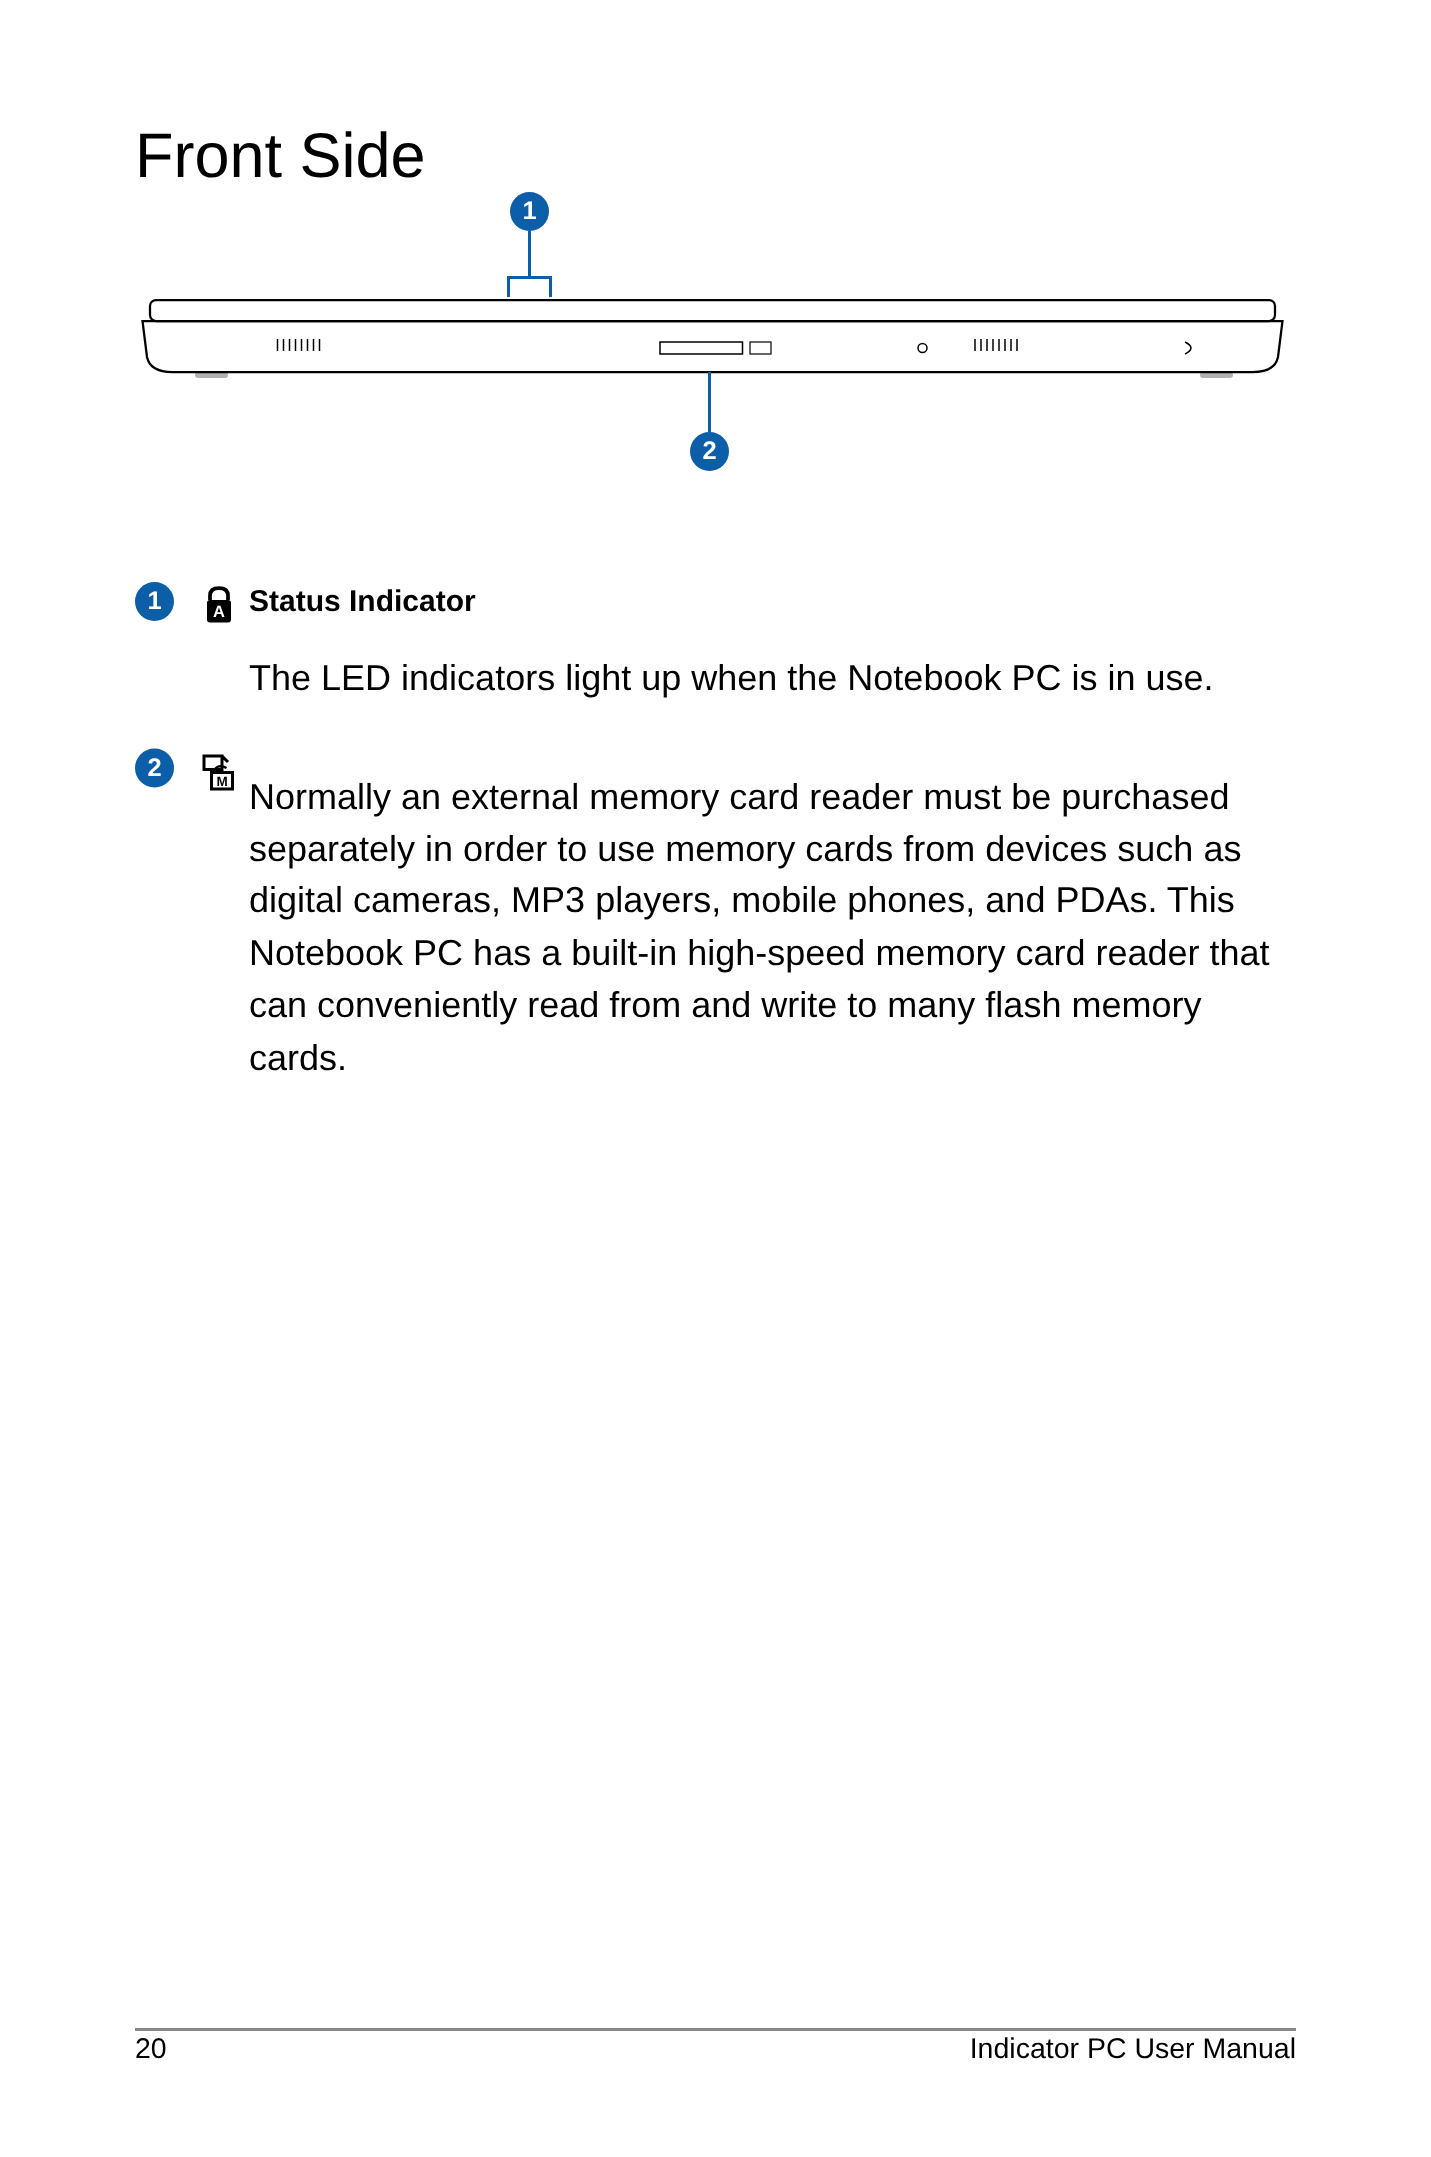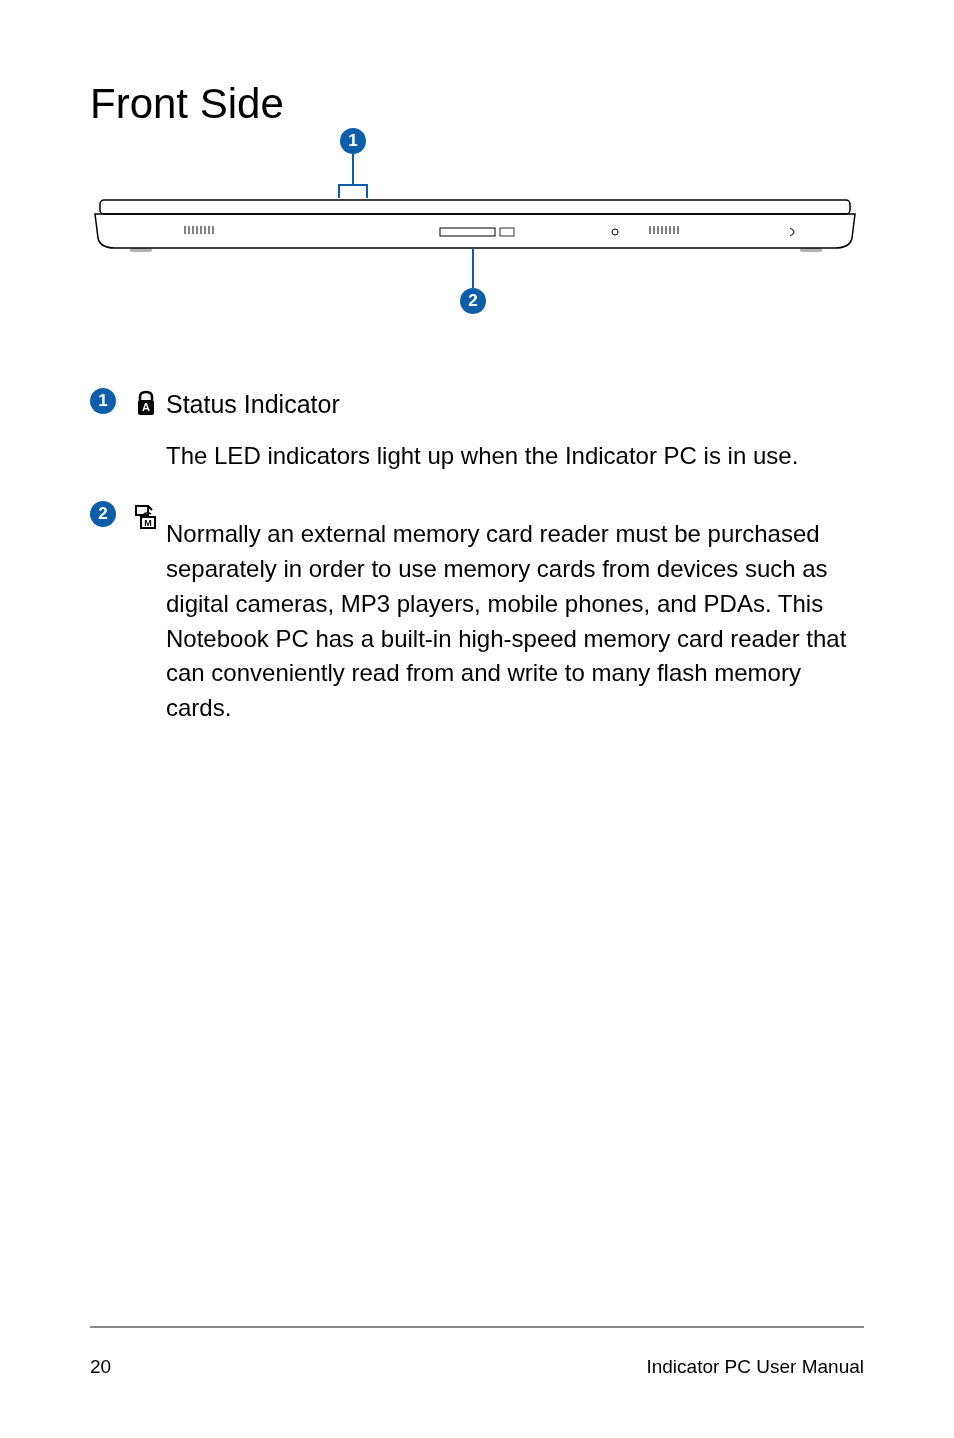--- a/index.html
+++ b/index.html
@@ -102,42 +102,42 @@
       flex-shrink: 0;
       display: flex;
       align-items: center;
       justify-content: center;
       padding-top: 2px;
     }
     .item-content {
       flex: 1;
     }
     .item-title {
-      font-size: 25px;
-      font-weight: 400;
+      font-size: 20px;
+      font-weight: 700;
       line-height: 1.3;
     }
     .item-desc {
       font-size: 24px;
       line-height: 1.45;
       margin-top: 16px;
     }
     .desc-indent {
       padding-left: 76px;
       font-size: 24px;
       line-height: 1.45;
       margin-bottom: 28px;
     }
     .footer {
       position: absolute;
       bottom: 60px;
       left: 90px;
       right: 90px;
       border-top: 2px solid #888;
-      padding-top: 28px;
+      padding-top: 2px;
       display: flex;
       justify-content: space-between;
       font-size: 19px;
     }
     svg.laptop-svg {
       width: 770px;
       height: 60px;
     }
   </style>
 </head>
@@ -206,21 +206,21 @@
     <svg width="24" height="28" viewBox="0 0 24 28">
       <path d="M 6 10 L 6 7 Q 6 2 12 2 Q 18 2 18 7 L 18 10" fill="none" stroke="#000" stroke-width="2.5"></path>
       <rect x="4" y="10" width="16" height="15" rx="2" fill="#000"></rect>
       <text x="12" y="21" fill="#fff" font-size="11" font-weight="700" text-anchor="middle">A</text>
     </svg>
   </div>
   <div class="item-content">
     <div class="item-title">Status Indicator</div>
   </div>
 </div>
-<div class="desc-indent">The LED indicators light up when the Indicator PC is in use.</div>
+<div class="desc-indent">The LED indicators light up when the Notebook PC is in use.</div>
 
 <div class="item-row">
   <div class="item-num-col">
     <span class="callout-num">2</span>
   </div>
   <div class="item-icon-col">
     <svg width="26" height="28" viewBox="0 0 26 28">
       <path d="M 3 3 L 15 3 L 15 12 L 3 12 Z M 15 3 L 19 7" fill="none" stroke="#000" stroke-width="2"></path>
       <path d="M 8 14 L 22 14 L 22 25 L 8 25 Z" fill="none" stroke="#000" stroke-width="2"></path>
       <path d="M 10 12 Q 13 8 18 11" fill="none" stroke="#000" stroke-width="1.5"></path>

